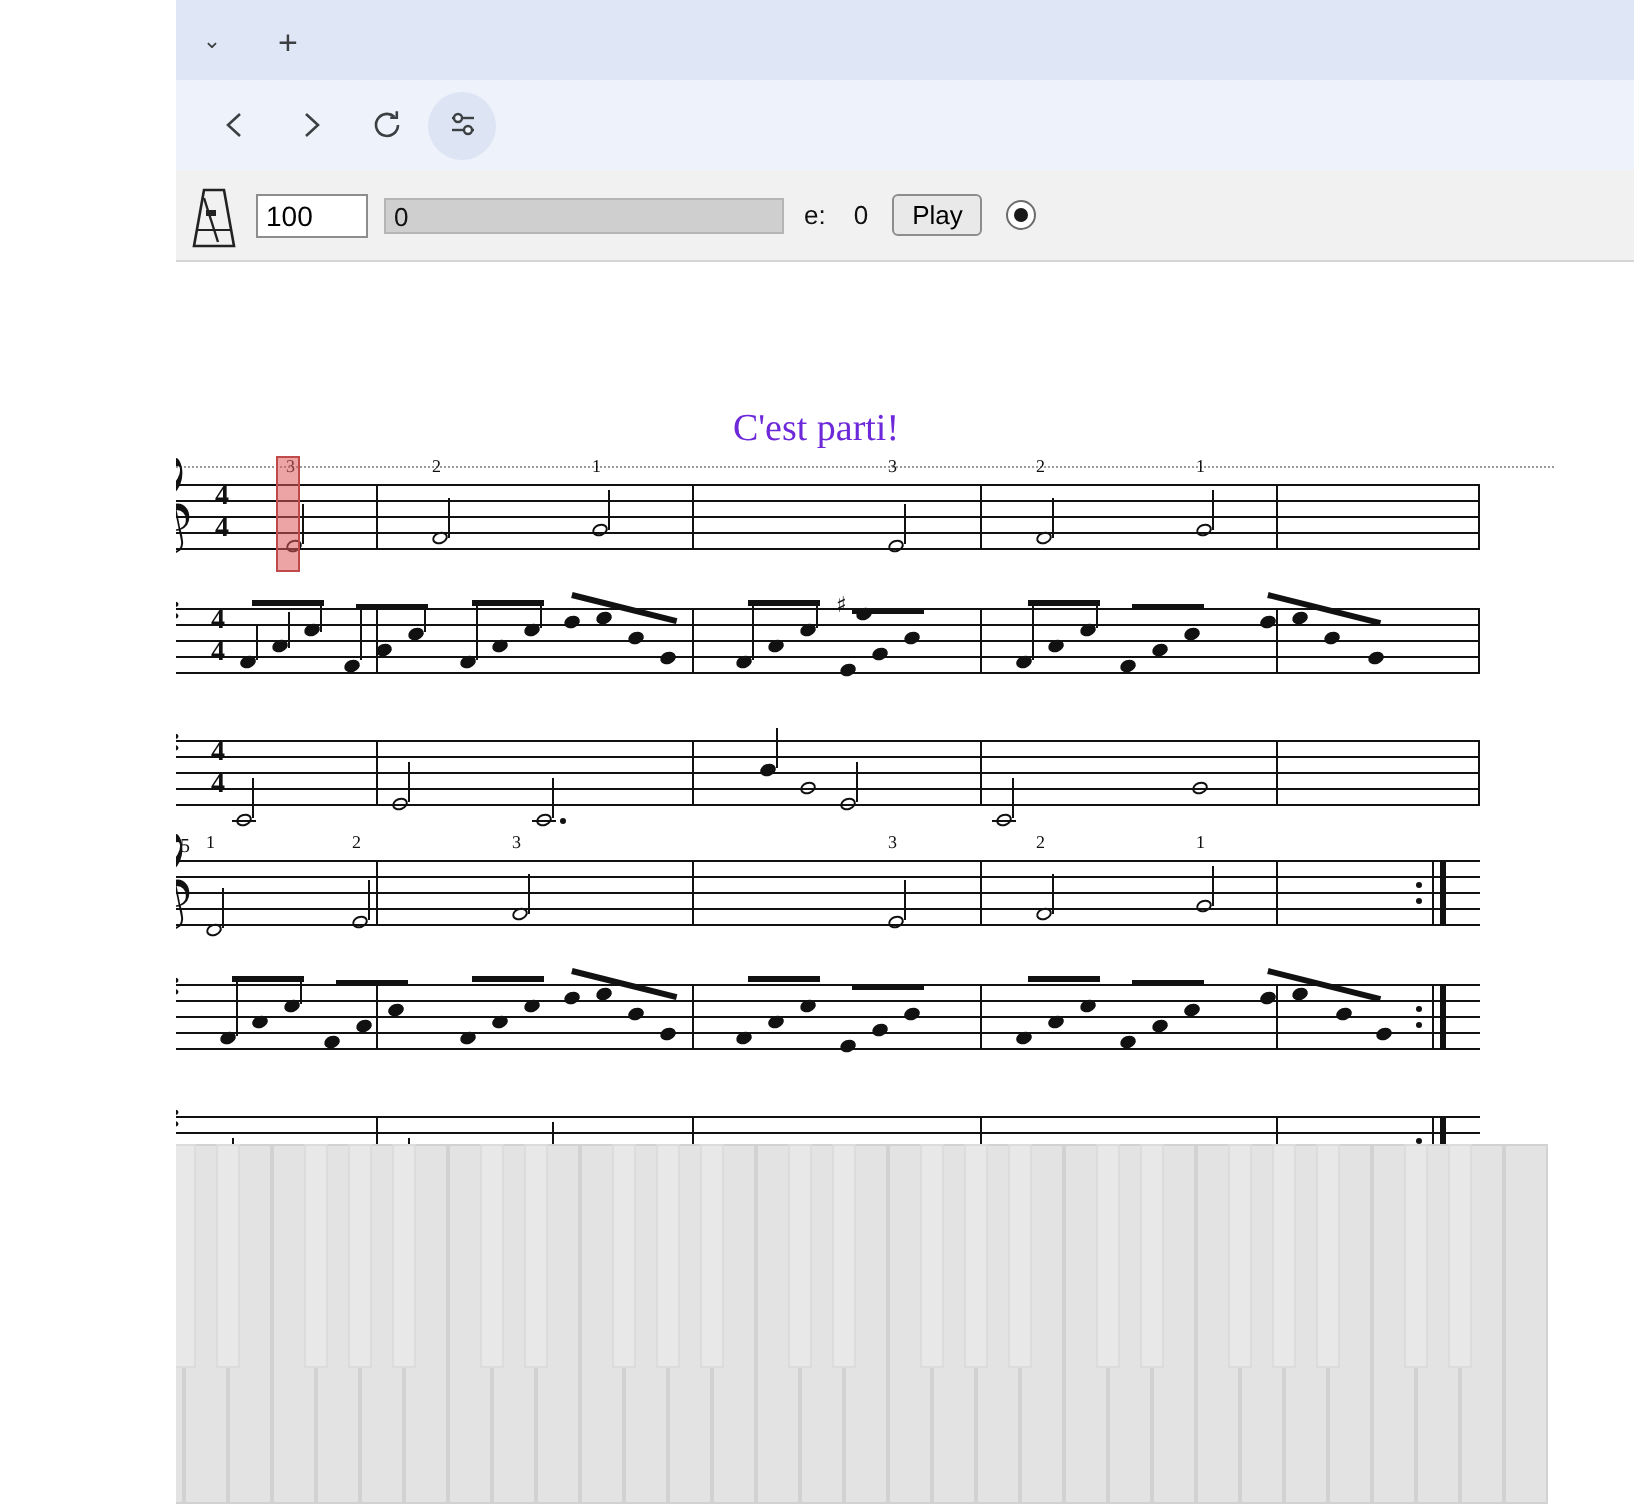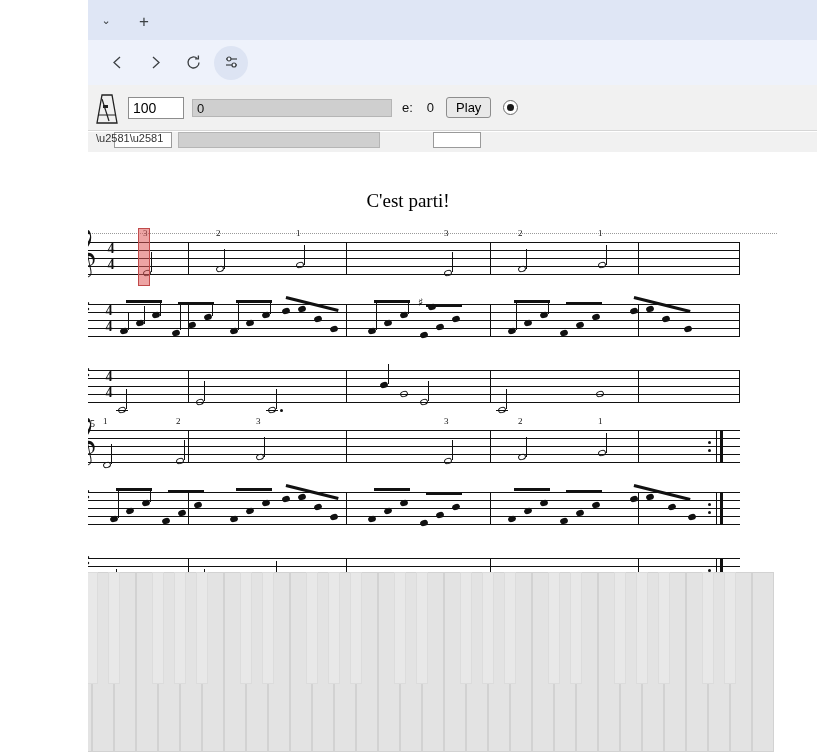--- a/index.html
+++ b/index.html
@@ -226,26 +226,26 @@
   .score {
     position: absolute;
     left: 0;
     top: 67px;
     width: 729px;
     height: 600px;
     background: #ffffff;
   }
   .score-title {
     position: absolute;
-    left: 0; top: 38px;
+    left: 0; top: 52px;
     width: 640px;
     text-align: center;
     font-family: "Liberation Serif", serif;
     font-size: 19px;
-    color: #000000;
+    color: #6d28d9;
   }
   .dotted-line {
     position: absolute;
     left: -40px;
     top: 81px;
     width: 729px;
     border-top: 1px dotted #9a9a9a;
   }
 
   .system { position: absolute; left: 0; }
@@ -413,26 +413,20 @@
     <input class="tempo-input" type="text" value="100" style="">
     <div class="slider-wrap">
       <span class="slider-value">0</span>
     </div>
     <span class="bar-label">e:</span>
     <span class="bar-number">0</span>
     <button class="play-button">Play</button>
     <div class="radio-dot"></div>
   </div>
 
-  <div class="app-bar-2">
-    <div class="ghost" style="left:26px; width:56px;"></div>
-    <div class="ghost gray" style="left:90px; width:200px;"></div>
-    <div class="ghost" style="left:345px; width:46px;"></div>
-    <div class="ghost-ico">\u2581\u2581</div>
-  </div>
 
   <div class="score">
 
     <div class="score-title">C'est parti!</div>
     <div class="dotted-line"></div>
 
     <div class="system" style="top:90px; left:0; width:700px; height:240px;">
 
       <div class="staff" style="left:-20px; top:0; width:672px; height:36px;">
         <div class="ln" style="top:0;  width:672px;"></div>

